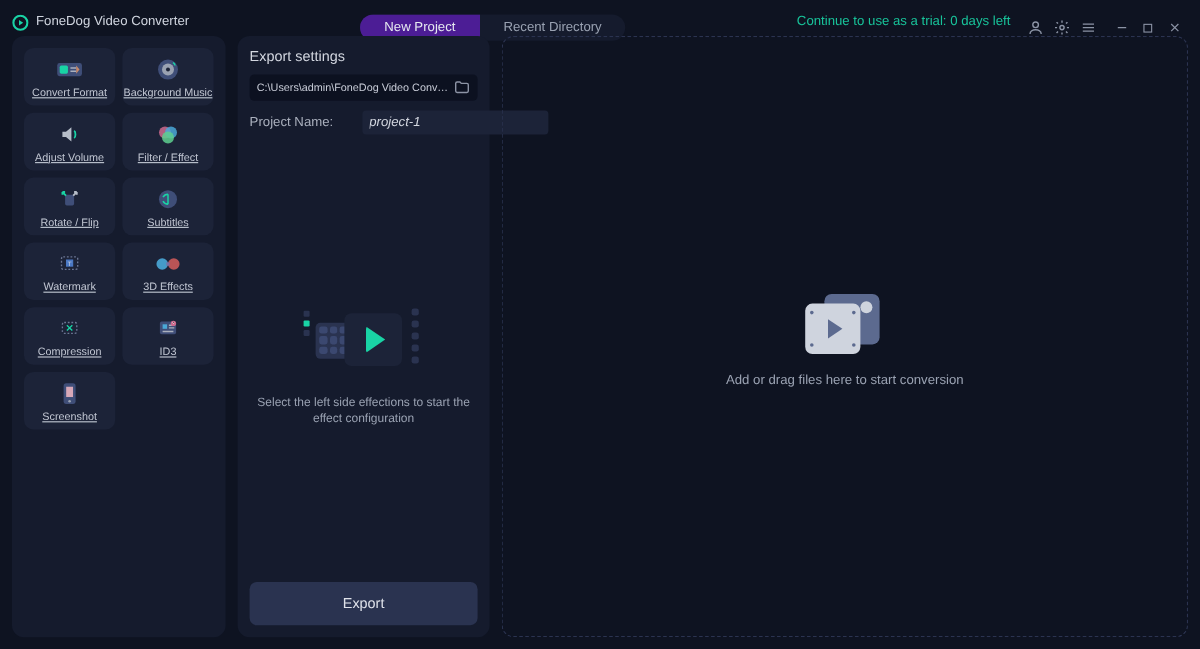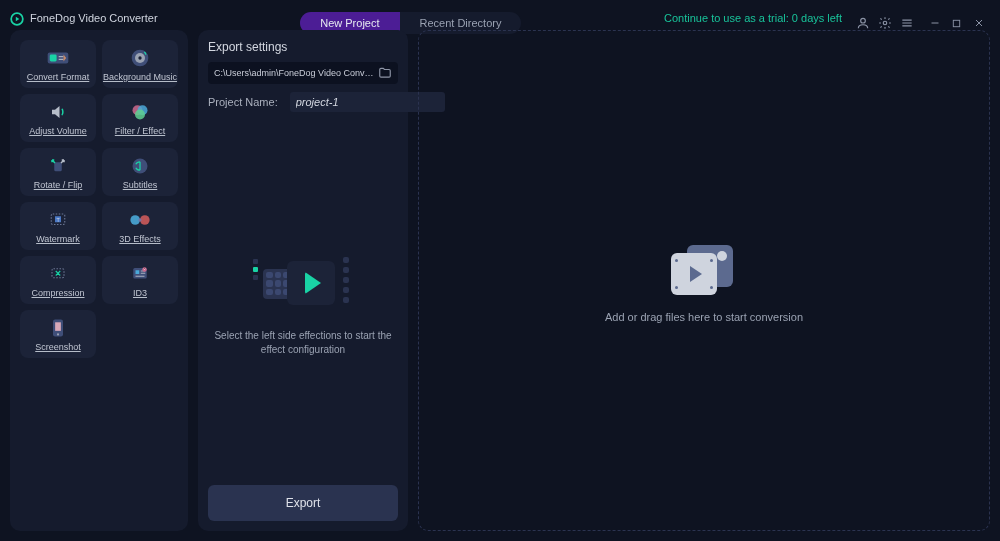--- a/index.html
+++ b/index.html
@@ -26,21 +26,21 @@
   .tool{background:#1c2338;border-radius:8px;height:48px;display:flex;flex-direction:column;align-items:center;justify-content:center;cursor:pointer;gap:3px;}
   .tool .ticon{height:22px;display:flex;align-items:center;justify-content:center;}
   .tool .tlabel{font-size:9px;color:#c1c6d2;text-align:center;line-height:10px;}
 
   .center{width:210px;display:flex;flex-direction:column;padding:10px;}
   .center h3{margin:0 0 8px 0;font-size:12px;font-weight:500;color:#d3d7e0;}
   .center .lbl{font-size:11px;color:#aab0bd;margin-bottom:4px;}
   .dirfield{background:#0c1120;border-radius:4px;height:22px;display:flex;align-items:center;padding:0 6px;margin-bottom:8px;}
   .dirfield span{flex:1;overflow:hidden;white-space:nowrap;text-overflow:ellipsis;font-size:9px;color:#c9cdd8;}
   .dirfield .folder{width:14px;height:14px;color:#8d94a5;cursor:pointer;}
-  .row{display:flex;align-items:center;gap:12px;margin-bottom:8px;}
+  .row{display:flex;align-items:center;gap:24px;margin-bottom:8px;}
   .row .lblinline{font-size:11px;color:#aab0bd;white-space:nowrap;}
   .row input{flex:1;background:#1c2338;border:none;outline:none;color:#d3d7e0;font-size:11px;height:20px;padding:0 6px;border-radius:3px;font-style:italic;}
   .centerfill{flex:1;display:flex;flex-direction:column;align-items:center;justify-content:center;gap:16px;}
   .effillu{position:relative;width:100px;height:64px;}
   .hint{font-size:10px;color:#9aa2b2;text-align:center;line-height:14px;}
   .exportbtn{background:#2a3350;border-radius:6px;height:36px;display:flex;align-items:center;justify-content:center;font-size:12px;color:#dfe2ea;cursor:pointer;}
 
   .main{flex:1;border:1px dashed #2b3350;border-radius:10px;display:flex;flex-direction:column;align-items:center;justify-content:center;gap:22px;background:transparent;}
   .dropillu{position:relative;width:70px;height:50px;}
   .droptxt{font-size:11px;color:#9aa2b2;}

